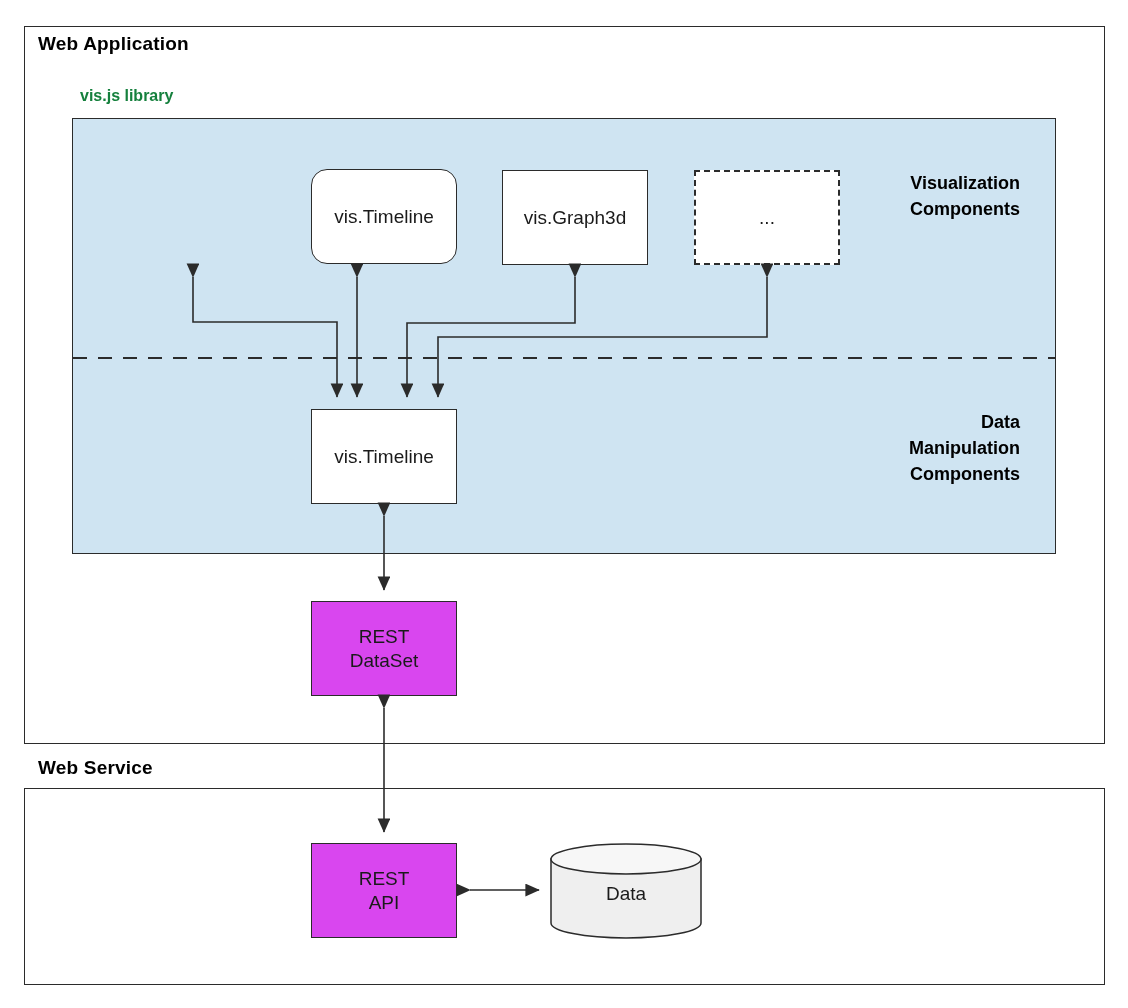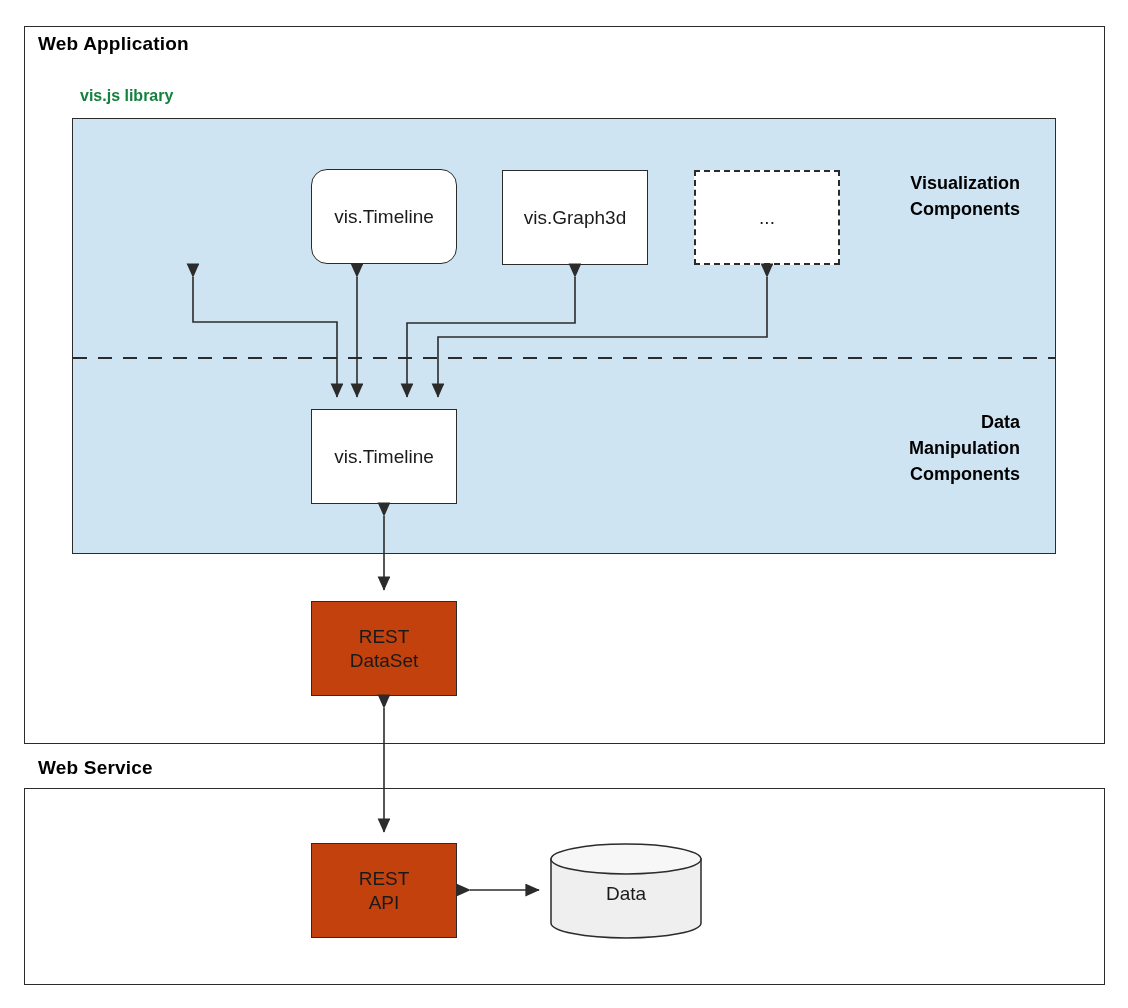--- a/index.html
+++ b/index.html
@@ -57,21 +57,21 @@
     justify-content: center;
     text-align: center;
     font-size: 19px;
     color: #1a1a1a;
     line-height: 1.25;
   }
   .node.dashed {
     border: 2px dashed #2b2b2b;
   }
   .node.gray {
-    background: #c2410c;
+    background: #d946ef;
   }
   .section-label {
     position: absolute;
     font-weight: bold;
     font-size: 18px;
     color: #000000;
     text-align: right;
     line-height: 1.45;
     white-space: pre-line;
   }

